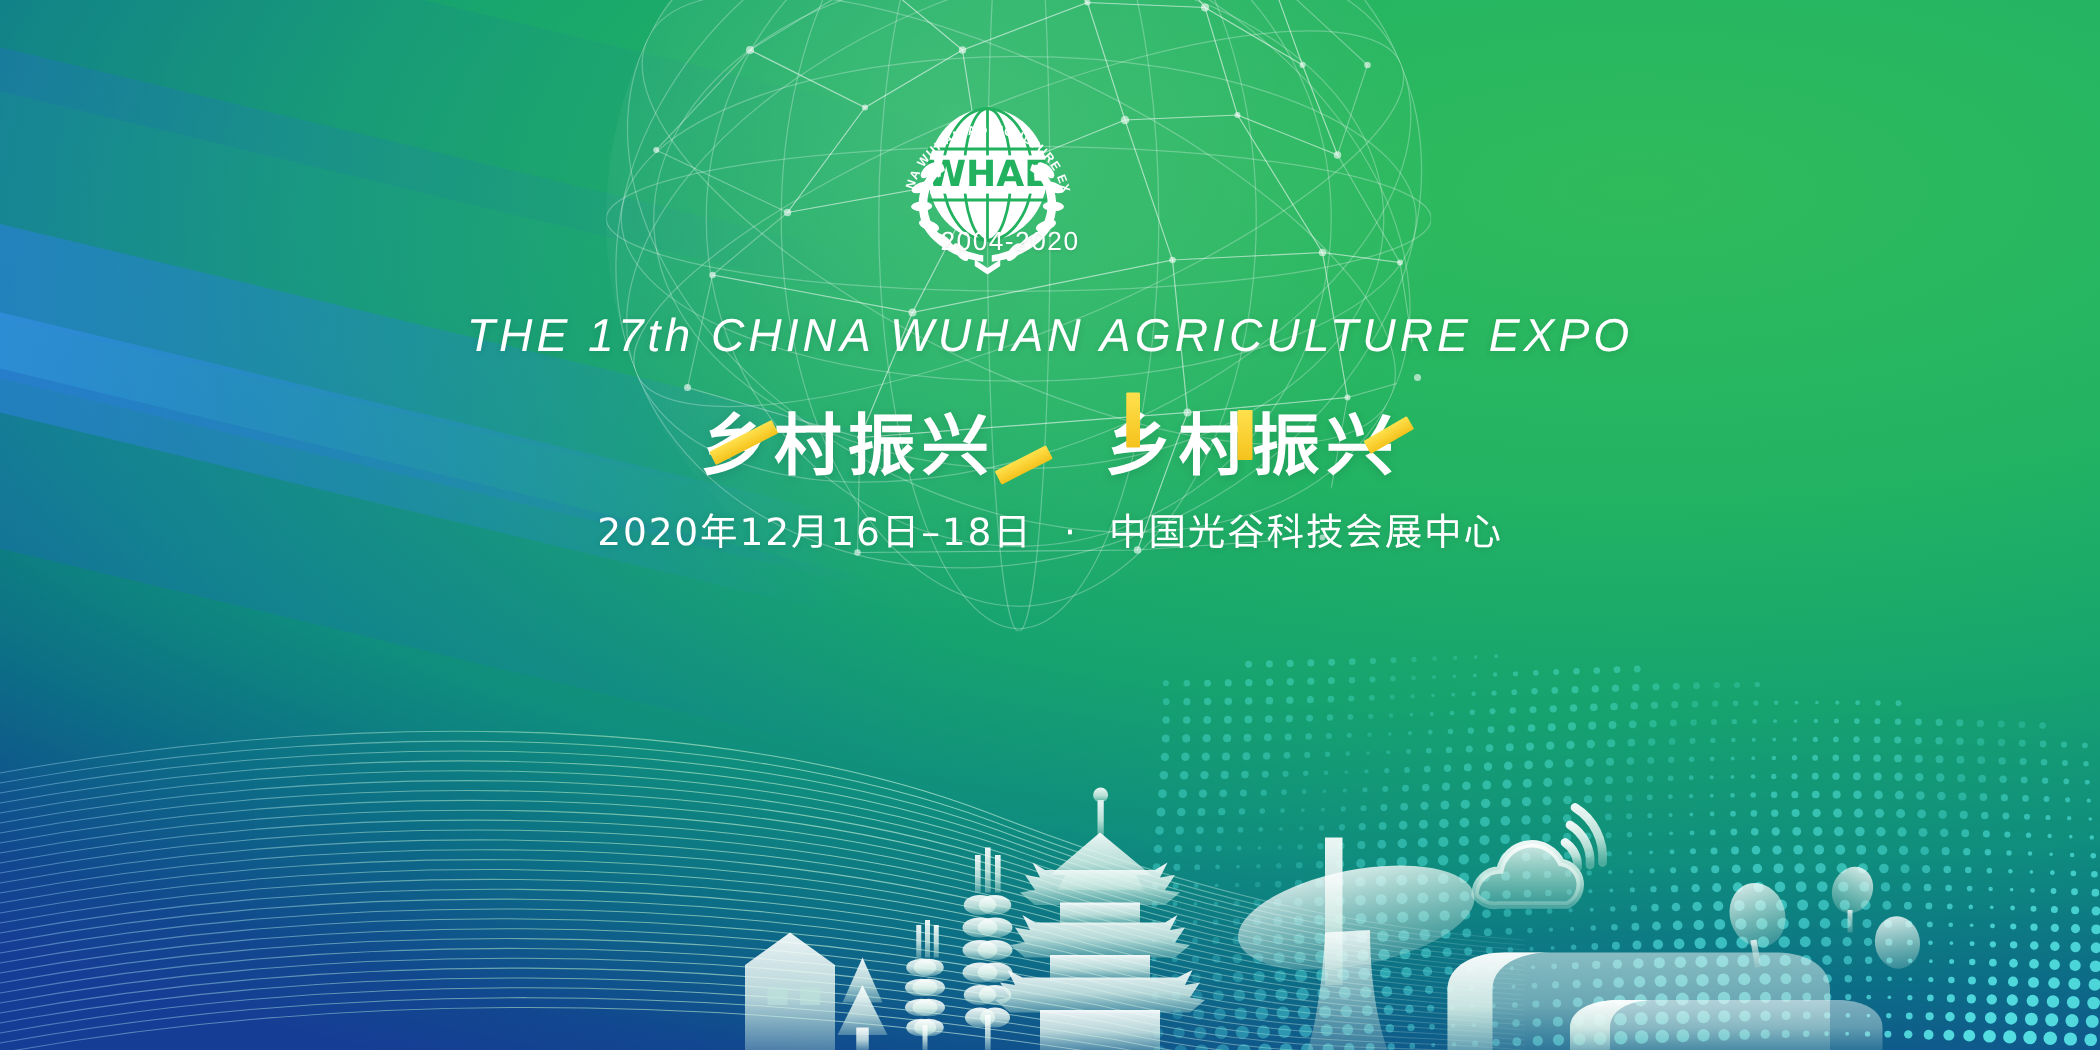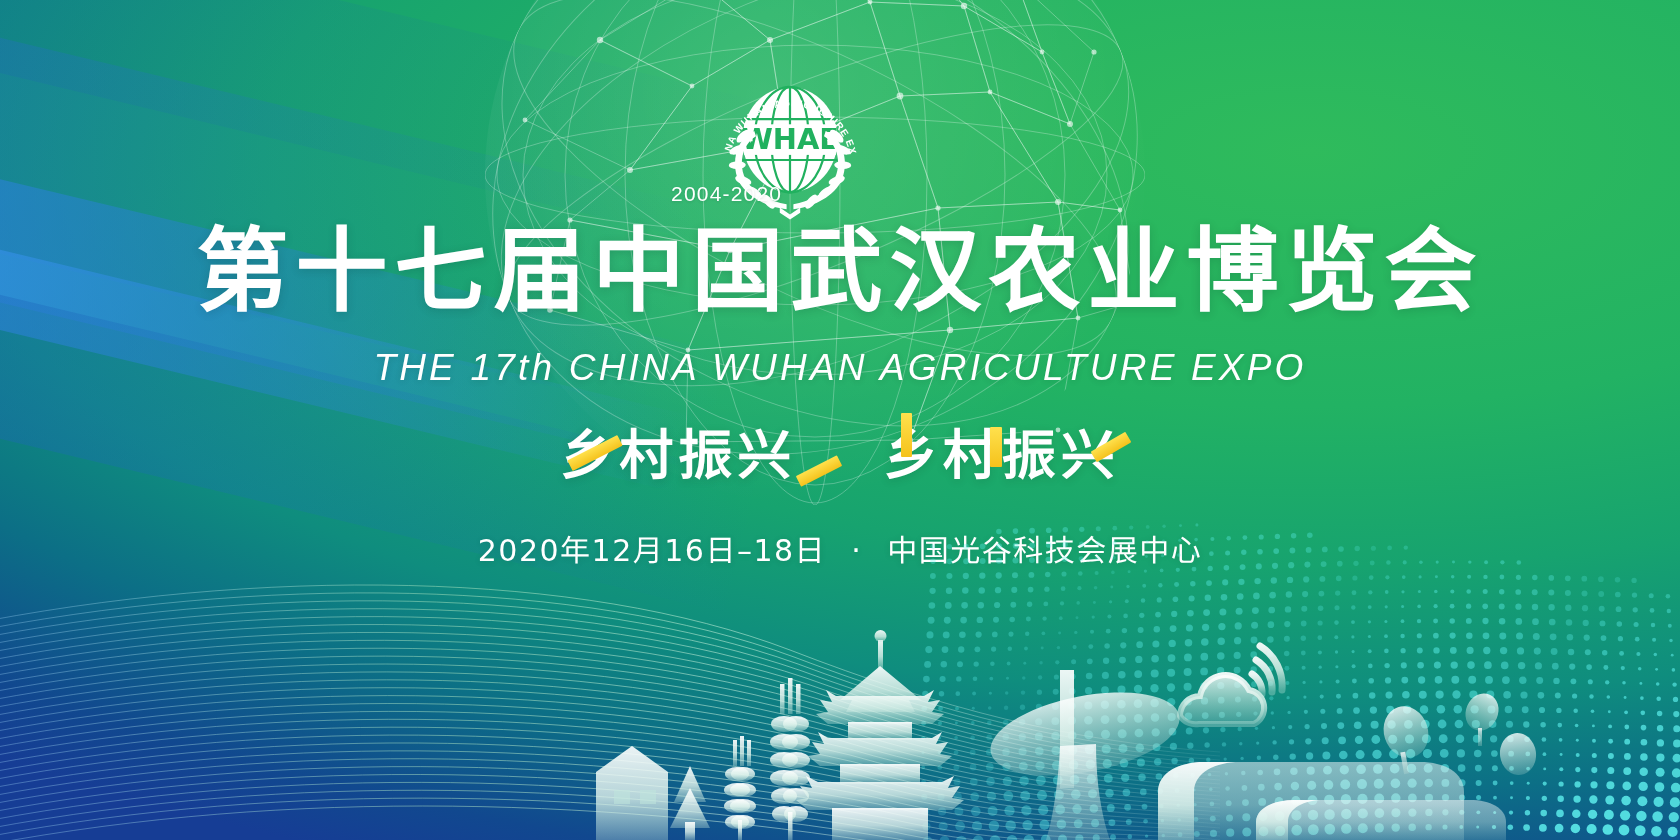--- a/index.html
+++ b/index.html
@@ -29,21 +29,21 @@
        background:linear-gradient(90deg,rgba(26,86,175,.35),rgba(26,100,175,.12) 50%,rgba(20,150,150,0) 82%);}
 
   
   .globe-wrap{position:absolute;left:430px;top:-210px;width:770px;height:770px;pointer-events:none;}
   .globe-wrap svg{width:100%;height:100%;display:block;}
 
   
   .logo{position:absolute;left:705px;top:58px;width:170px;height:170px;}
   .logo svg{width:100%;height:100%;display:block;}
   .logo-years{
-    position:absolute;left:671px;top:182px;width:170px;
+    position:absolute;left:723px;top:182px;width:170px;text-align:center;
     color:#ffffff;font-size:21px;letter-spacing:1.2px;font-weight:400;
     text-shadow:0 1px 3px rgba(0,0,0,.12);
   }
 
   
   .titles{position:absolute;left:0;top:222px;width:1680px;text-align:center;}
   .title-cn{
     color:#ffffff;
     font-family:"DejaVu Sans","Liberation Sans",sans-serif;
     font-size:92px;line-height:1.08;font-weight:700;
@@ -70,21 +70,21 @@
   .slogan .gap{display:inline-block;width:40px;}
   
   .accent{position:absolute;background:linear-gradient(180deg,#ffe14d,#f5c21c);pointer-events:none;border-radius:1px;}
   .ac1{left:7px;top:36px;width:56px;height:12px;transform:rotate(-27deg);}
   .ac2{left:236px;top:54px;width:46px;height:12px;transform:rotate(-27deg);}
   .ac3{left:341px;top:2px;width:11px;height:44px;transform:rotate(0deg);}
   .ac4{left:430px;top:16px;width:12px;height:40px;}
   .ac5{left:531px;top:30px;width:40px;height:12px;transform:rotate(-30deg);}
 
   .dateline{
-    margin-top:36px;
+    margin-top:10px;
     color:#ffffff;font-size:30px;font-weight:400;letter-spacing:1.5px;
     font-family:"DejaVu Sans","Liberation Sans",sans-serif;
     white-space:nowrap;
     text-shadow:0 1px 6px rgba(0,40,30,.14);
   }
   .dateline .dot{margin:0 14px;}
 
   
   .wave{position:absolute;left:-40px;bottom:-10px;width:1260px;height:320px;pointer-events:none;opacity:.85;}
   .wave svg{width:100%;height:100%;display:block;}
@@ -245,21 +245,20 @@
           <ellipse cx="142" cy="158" rx="10" ry="4.6" transform="rotate(-36 142 158)"></ellipse>
           <ellipse cx="125" cy="169" rx="10" ry="4.6" transform="rotate(-52 125 169)"></ellipse>
         </g>
         <path d="M88 176 L100 184 L112 176 L112 182 L100 190 L88 182 Z"></path>
       </g>
     </svg>
   </div>
   <div class="logo-years">2004-2020</div>
 
   <div class="titles">
-    <div class="title-cn">第十七届中国武汉农业博览会</div>
     <div class="title-en">THE 17th CHINA WUHAN AGRICULTURE EXPO</div>
 
     <div class="slogan">
       <span>乡村振兴</span>
       <span class="gap"></span>
       <span>乡村振兴</span>
       <i class="accent ac1"></i>
       <i class="accent ac2"></i>
       <i class="accent ac3"></i>
       <i class="accent ac4"></i>

